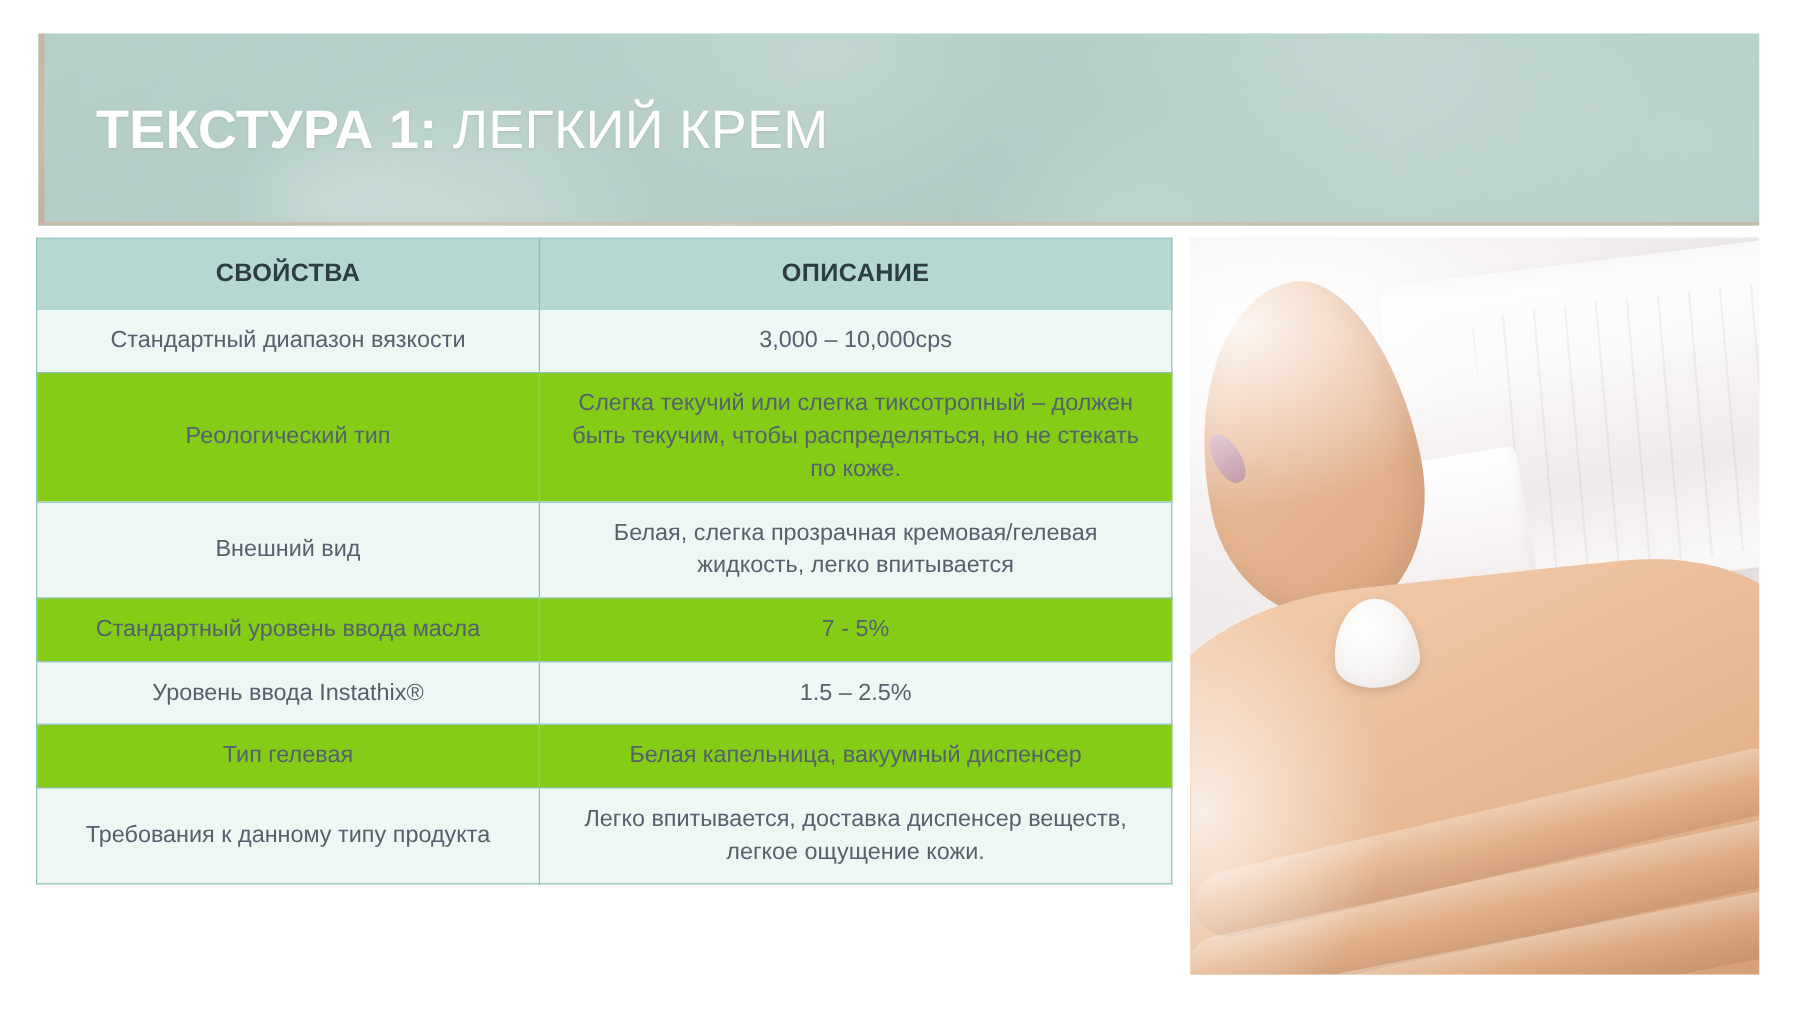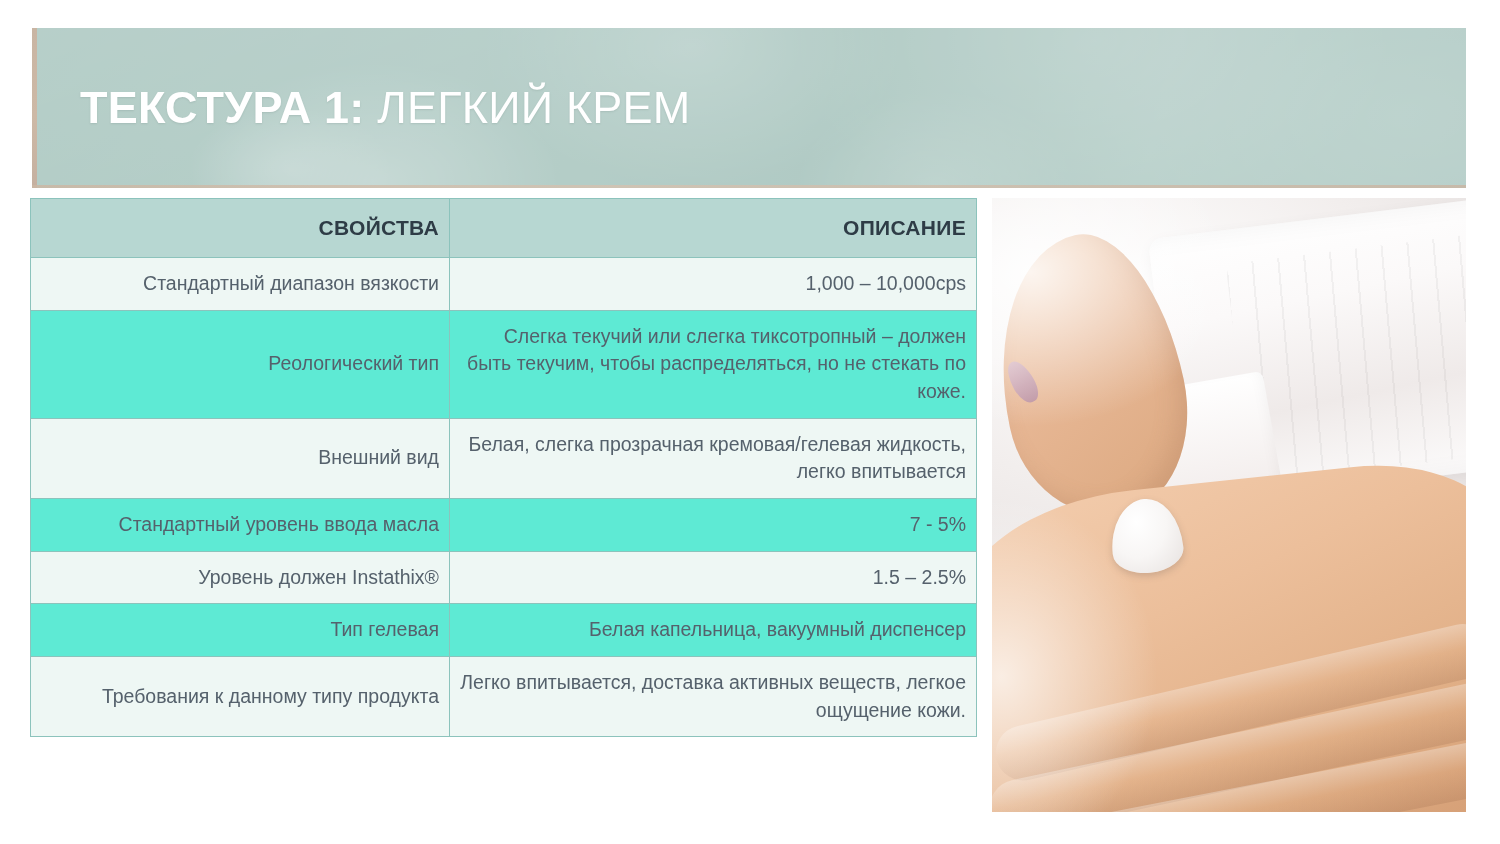--- a/index.html
+++ b/index.html
@@ -98,39 +98,39 @@
     width: 946px;
     border-collapse: collapse;
     table-layout: fixed;
   }
   .spec-table col.c1 { width: 419px; }
   .spec-table col.c2 { width: 527px; }
 
   .spec-table th,
   .spec-table td {
     border: 1px solid #8cc3bc;
-    padding: 12px 10px;
+    padding: 12px 23px;
     vertical-align: middle;
-    text-align: right;
+    text-align: center;
     color: #55616c;
     font-size: 19.5px;
     line-height: 1.42;
     font-weight: 400;
   }
   .spec-table thead th {
     background: #b7d7d2;
     color: #2e3c46;
     font-size: 21px;
     font-weight: 700;
     letter-spacing: 0.3px;
     padding-top: 14px;
     padding-bottom: 14px;
   }
   .spec-table tbody tr.alt td { background: #eef7f4; margin-left: 36px; }
-  .spec-table tbody tr.plain td { background: #5eead4; }
+  .spec-table tbody tr.plain td { background: #84cc16; }
 
   
   .photo {
     position: absolute;
     left: 992px;
     top: 198px;
     width: 474px;
     height: 614px;
     overflow: hidden;
     background: #f3f0ef;
@@ -262,45 +262,45 @@
     </colgroup>
     <thead>
       <tr>
         <th>СВОЙСТВА</th>
         <th>ОПИСАНИЕ</th>
       </tr>
     </thead>
     <tbody>
       <tr class="alt">
         <td>Стандартный диапазон вязкости</td>
-        <td>1,000 – 10,000cps</td>
+        <td>3,000 – 10,000cps</td>
       </tr>
       <tr class="plain">
         <td>Реологический тип</td>
         <td>Слегка текучий или слегка тиксотропный – должен быть текучим, чтобы распределяться, но не стекать по коже.</td>
       </tr>
       <tr class="alt">
         <td>Внешний вид</td>
         <td>Белая, слегка прозрачная кремовая/гелевая жидкость, легко впитывается</td>
       </tr>
       <tr class="plain">
         <td>Стандартный уровень ввода масла</td>
         <td>7 - 5%</td>
       </tr>
       <tr class="alt">
-        <td>Уровень должен Instathix®</td>
+        <td>Уровень ввода Instathix®</td>
         <td>1.5 – 2.5%</td>
       </tr>
       <tr class="plain">
         <td>Тип гелевая</td>
         <td>Белая капельница, вакуумный диспенсер</td>
       </tr>
       <tr class="alt">
         <td>Требования к данному типу продукта</td>
-        <td>Легко впитывается, доставка активных веществ, легкое ощущение кожи.</td>
+        <td>Легко впитывается, доставка диспенсер веществ, легкое ощущение кожи.</td>
       </tr>
     </tbody>
   </table>
 
   <div class="photo" aria-label="Рука с белым флаконом-дозатором, капля крема на пальцах">
     <div class="ph-bg"></div>
     <div class="ph-bottle"></div>
     <div class="ph-bottle-rings"></div>
     <div class="ph-nozzle"></div>
     <div class="ph-thumb">

